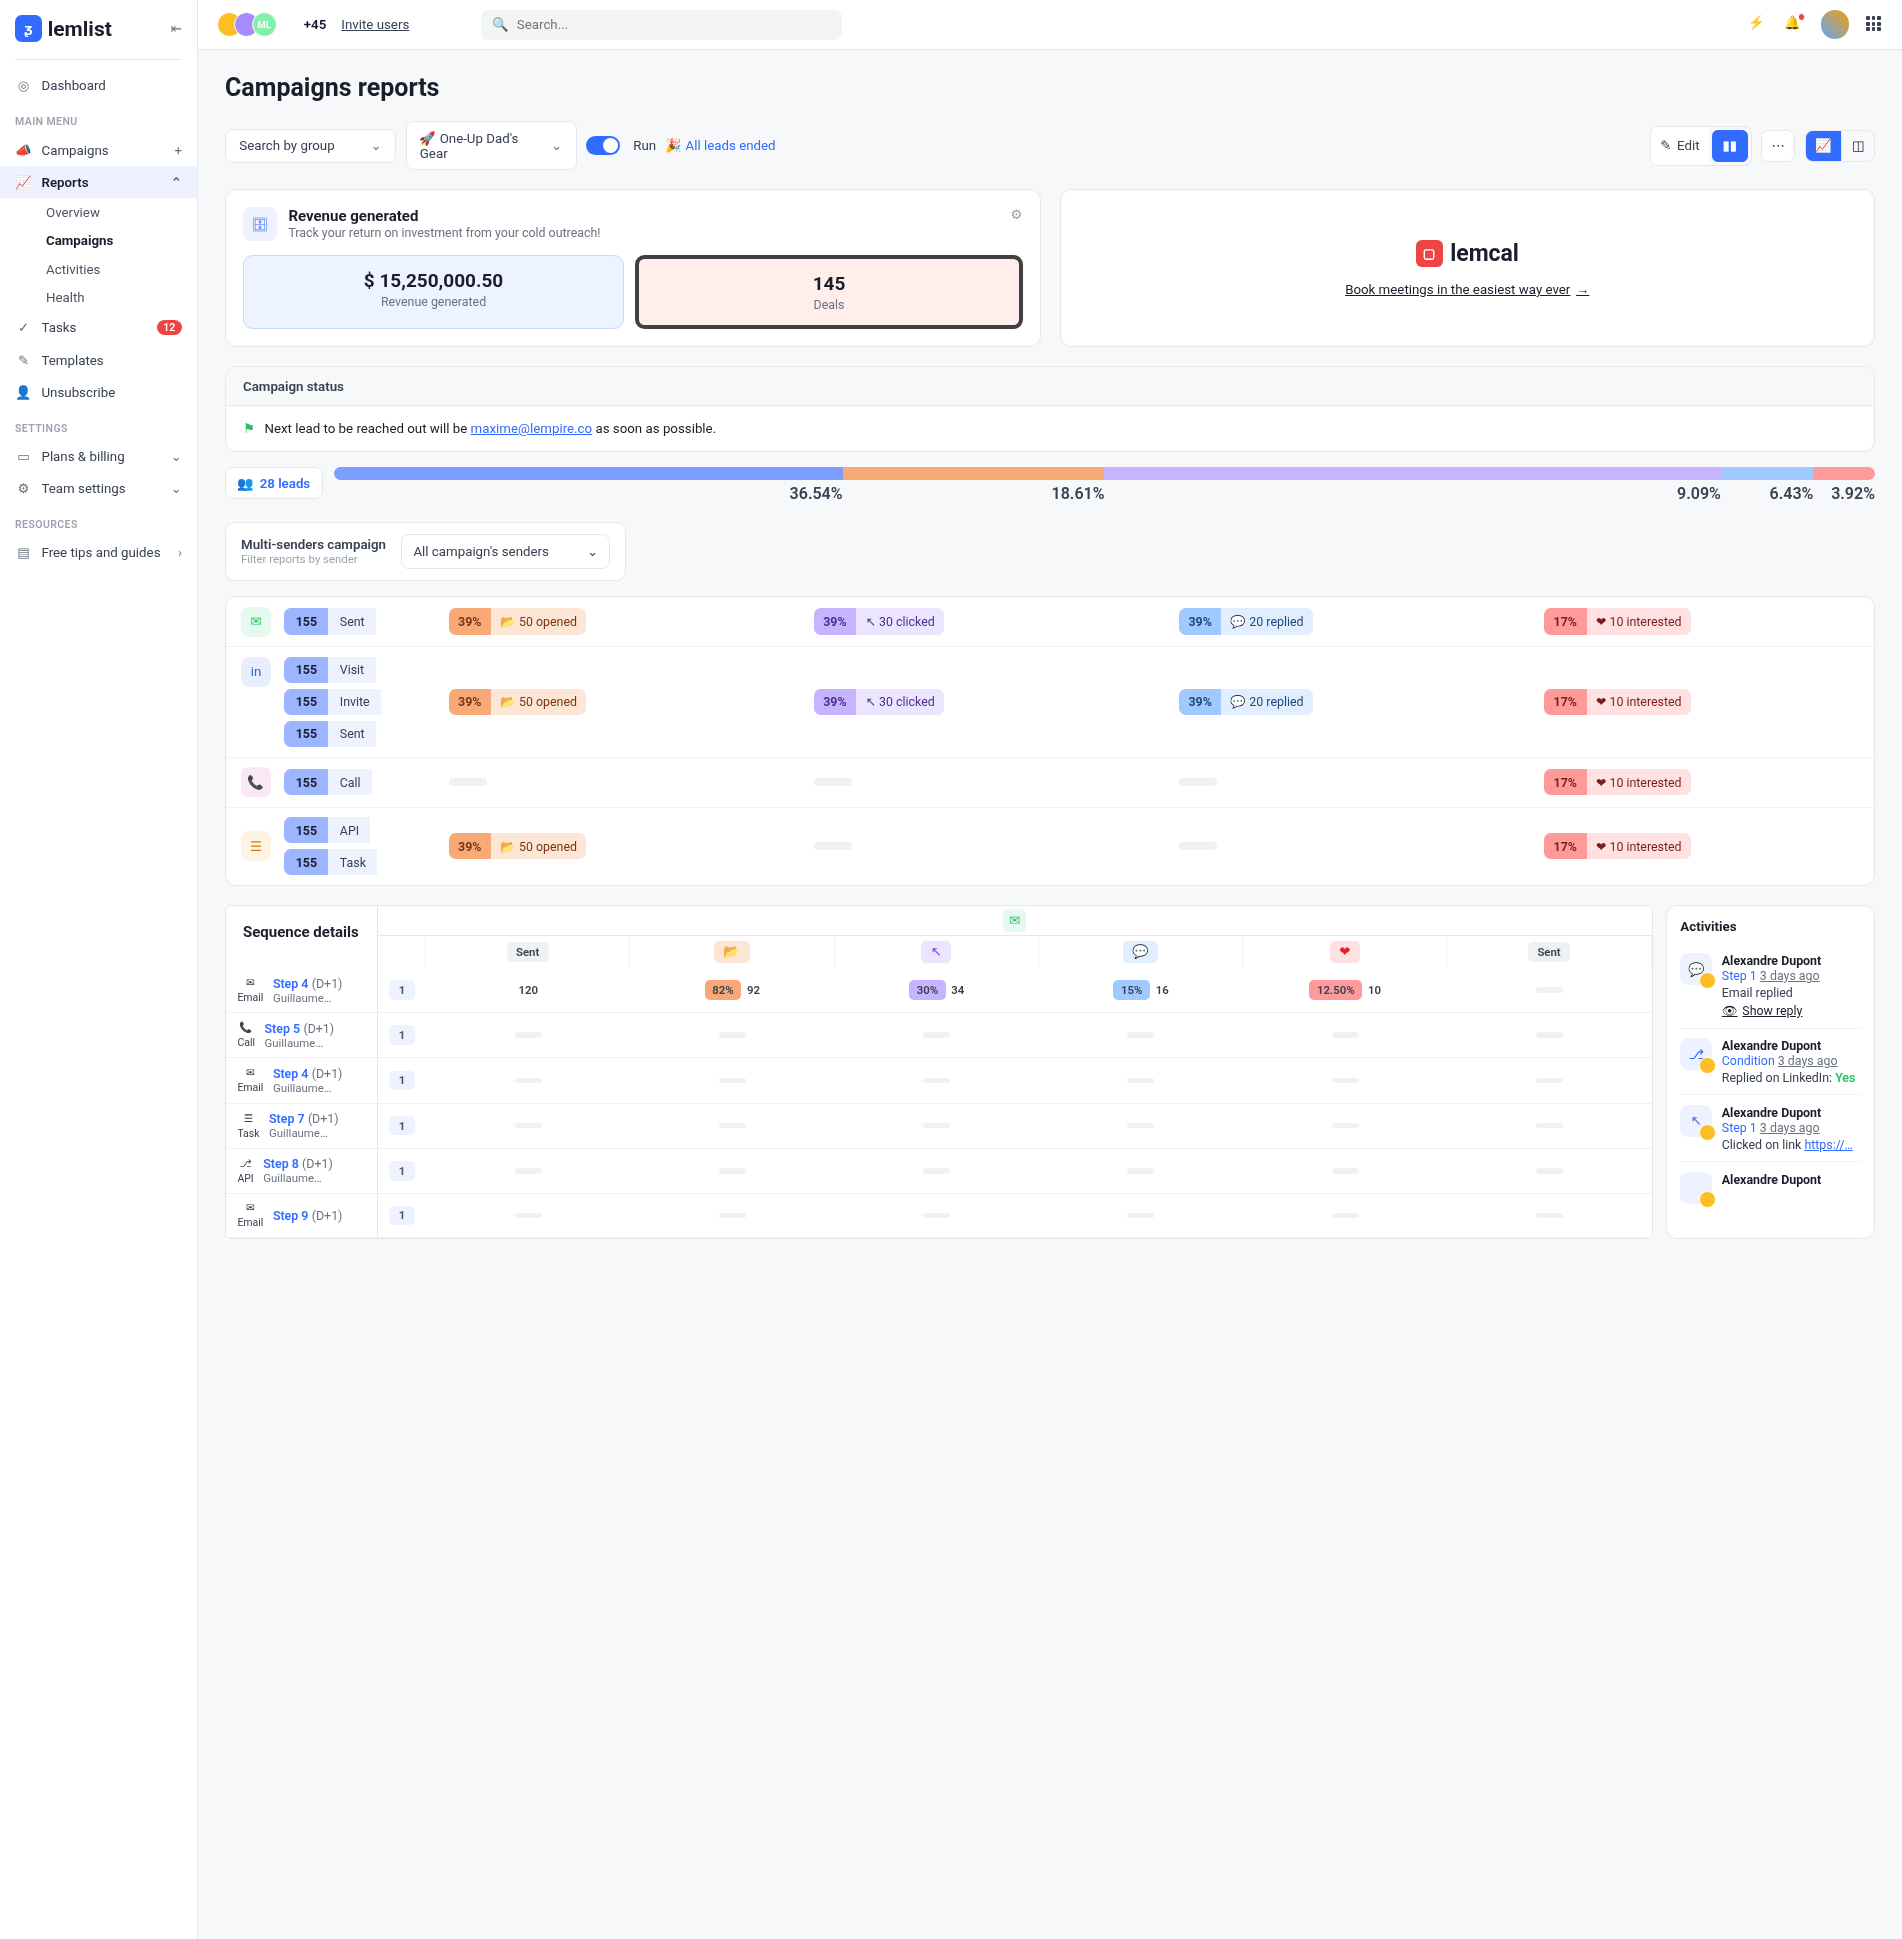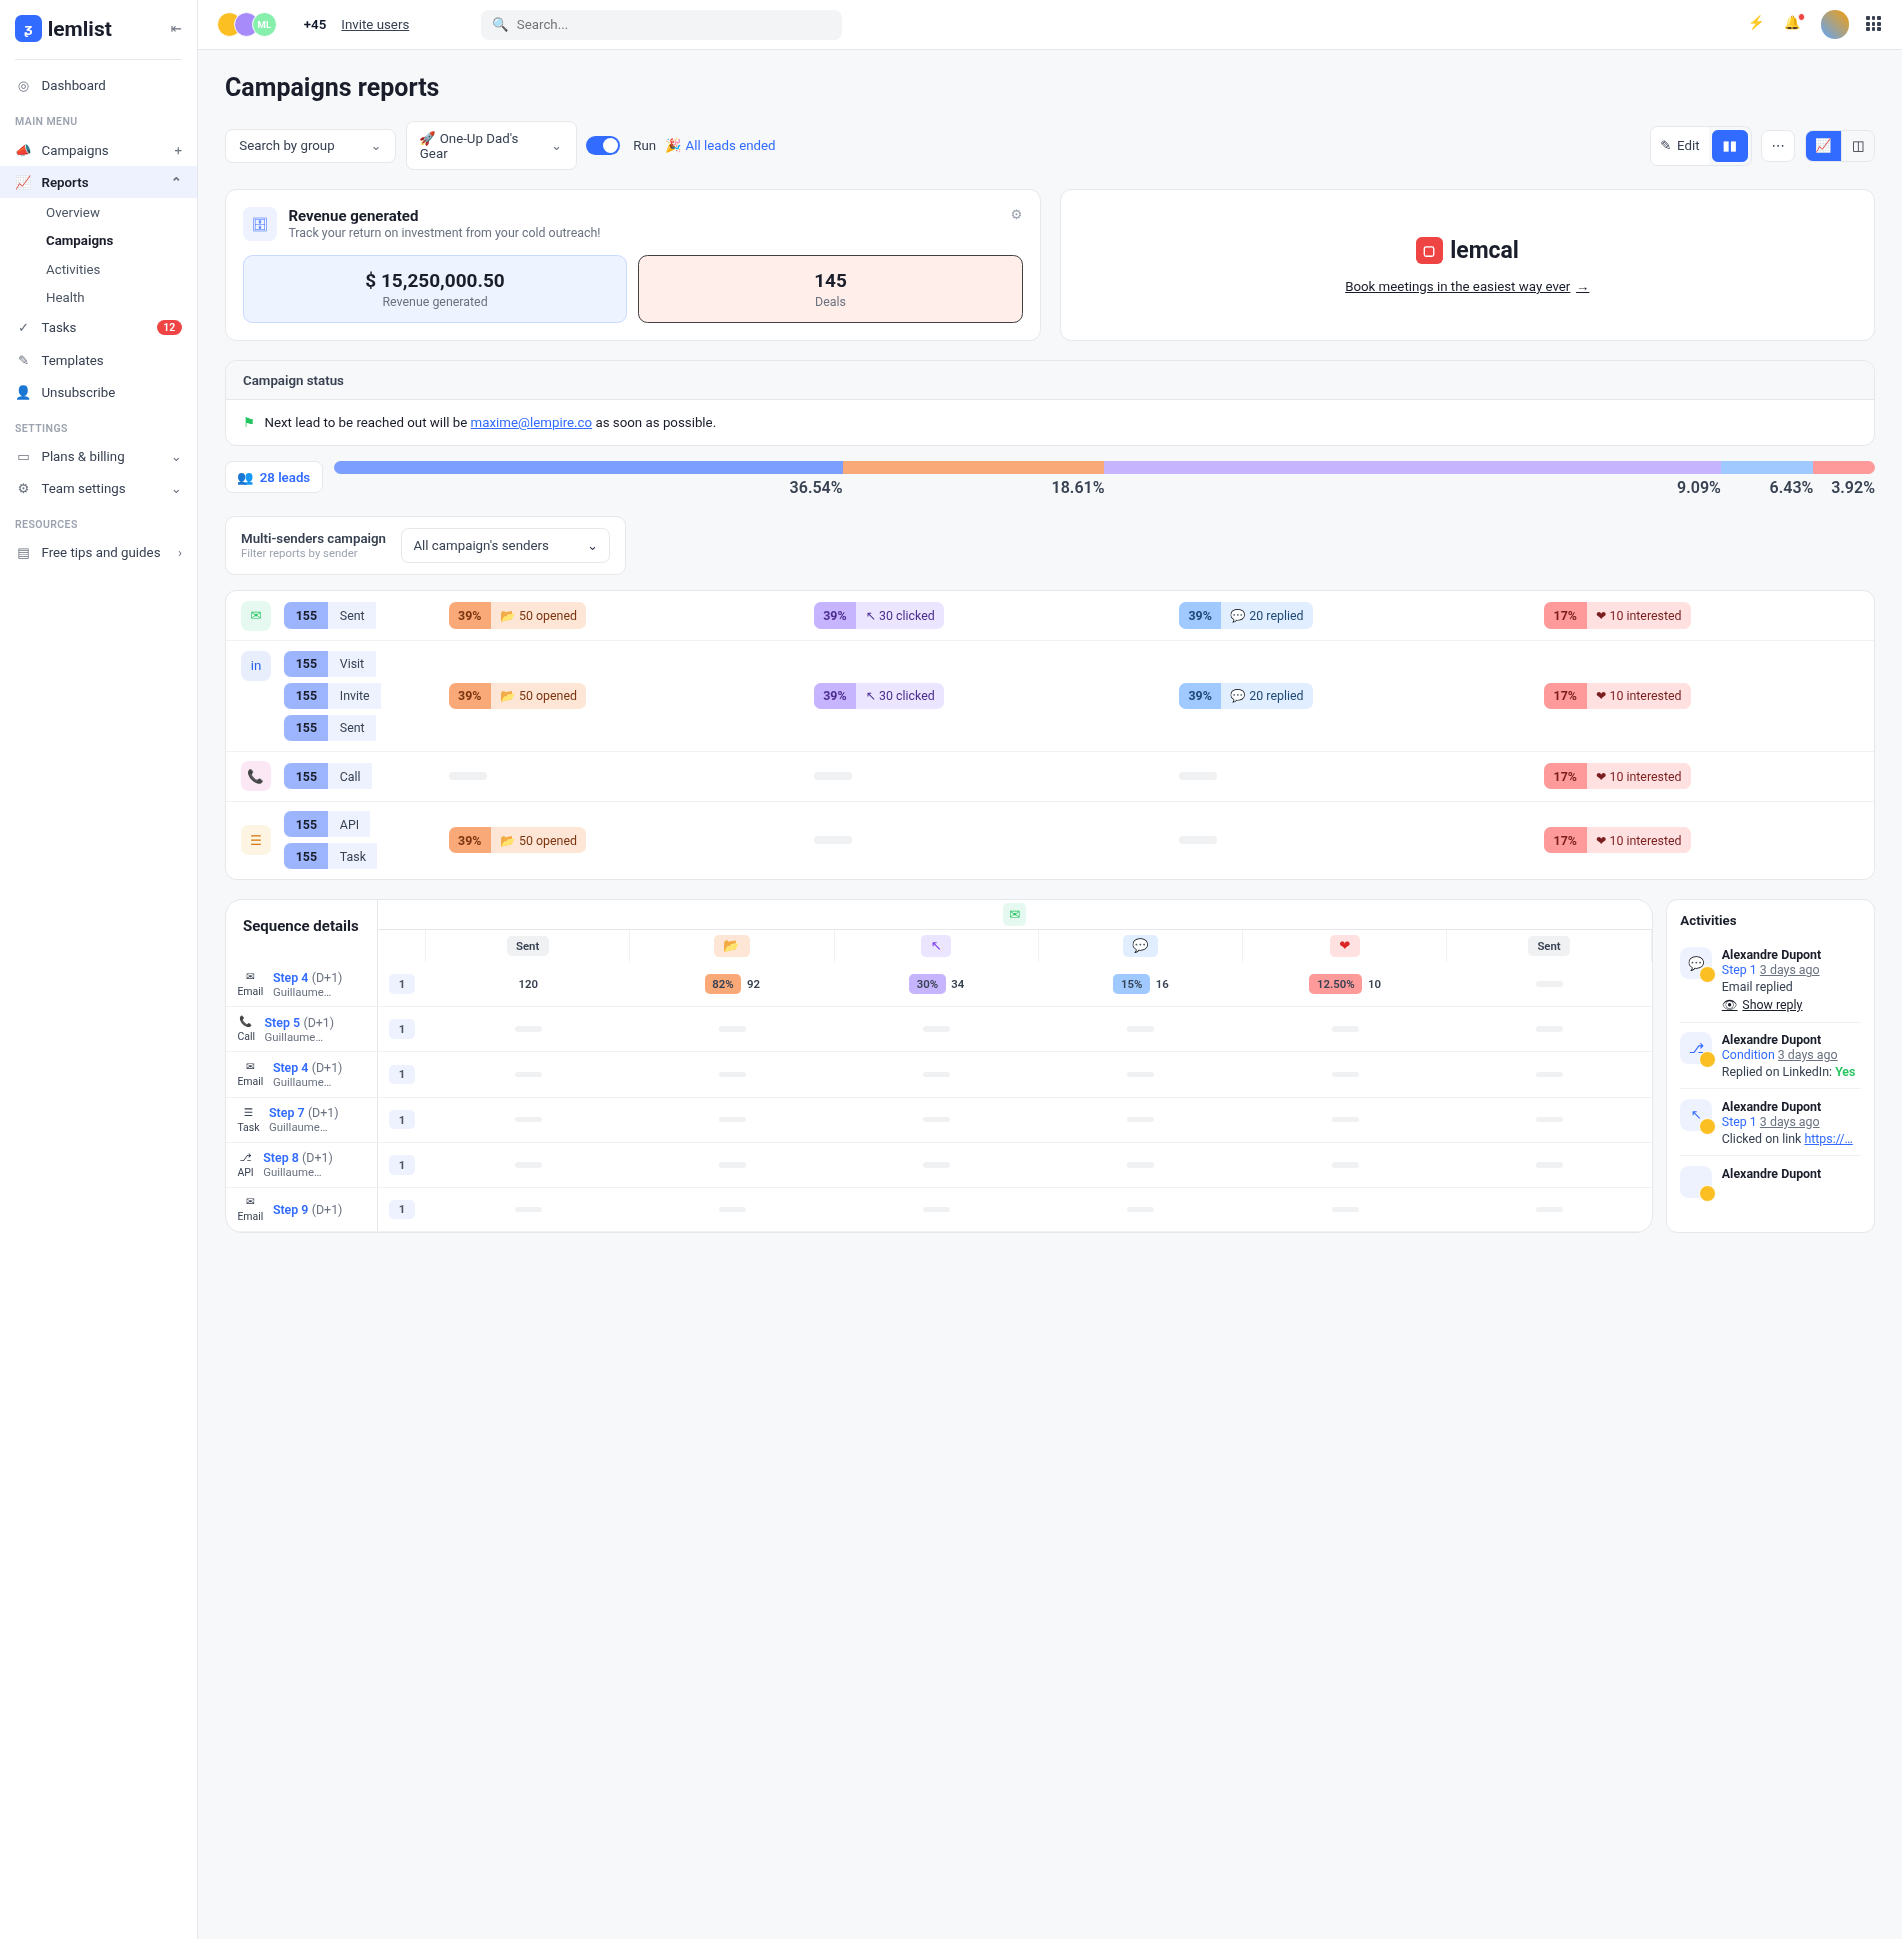--- a/index.html
+++ b/index.html
@@ -67,21 +67,21 @@
 .card { background: #fff; border: 1px solid #e5e7eb; border-radius: 11.4px; padding: 17px; flex: 1; }
 .rev-card { display: flex; flex-direction: column; gap: 13.3px; }
 .rev-head { display: flex; gap: 11.4px; position: relative; }
 .rev-ic { width: 34px; height: 34px; background: #eef2ff; border-radius: 7.6px; display: flex; align-items: center; justify-content: center; color: #316bff; }
 .rev-title { font-weight: 700; font-size: 15px; }
 .rev-sub { color: #6b7280; font-size: 12.4px; }
 .rev-gear { position: absolute; right: 0; color: #9ca3af; cursor: pointer; }
 .rev-stats { display: flex; gap: 11.4px; }
 .stat-box { flex: 1; border-radius: 9.5px; padding: 13.3px; text-align: center; }
 .stat-box.blue { background: #eef4ff; border: 1px solid #c7d9ff; }
-.stat-box.pink { background: #ffeee9; border: 1px solid #404040; }
+.stat-box.pink { background: #ffeee9; border: 4px solid #404040; }
 .stat-num { font-size: 19px; font-weight: 700; color: #1a1d2a; }
 .stat-label { color: #6b7280; font-size: 12.4px; margin-top: 1.9px; }
 .lemcal-card { display: flex; flex-direction: column; align-items: center; justify-content: center; gap: 15px; }
 .lemcal-logo { display: flex; align-items: center; gap: 7.6px; font-size: 23px; font-weight: 700; }
 .lemcal-sq { width: 27px; height: 27px; background: #ef4444; border-radius: 5.7px; display:flex;align-items:center;justify-content:center;color:#fff;font-size:13.3px; }
 .lemcal-link { text-decoration: underline; color: #1a1d2a; display: flex; align-items: center; gap: 5.7px; cursor: pointer; }
 
 
 .status-card { background: #fff; border: 1px solid #e5e7eb; border-radius: 11.4px; margin-bottom: 15px; }
 .status-head { background: #f7f8fa; padding: 11.4px 17px; border-bottom: 1px solid #e5e7eb; border-radius: 11.4px 11.4px 0 0; font-weight: 600; color: #374151; font-size: 13.3px; }
@@ -133,21 +133,21 @@
 .b-blue .pct { background: #9fc9ff; color: #1e4976; }
 .b-blue .val { background: #e1eeff; color: #1e4976; }
 .b-red .pct { background: #ff9a9a; color: #7a1f1f; }
 .b-red .val { background: #ffe1e1; color: #7a1f1f; }
 .m-empty { height: 7.6px; width: 38px; background: #f0f1f3; border-radius: 3.8px; }
 .m-row.linkedin-row { align-items: flex-start; }
 .m-row.linkedin-row .m-cells { align-self: center; }
 
 
 .bottom { display: grid; grid-template-columns: 1fr 209px; gap: 13.3px; }
-.seq-card { background: #fff; border: 1px solid #e5e7eb; border-radius: 17px; overflow: hidden; }
+.seq-card { background: #fff; border: 1px solid #e5e7eb; border-radius: 6px; overflow: hidden; }
 .seq-title-row { padding: 17px; font-weight: 700; font-size: 15px; }
 .hdr-row1 { display: flex; height: 30px; align-items: center; justify-content: center; border-bottom: 1px solid #e5e7eb; }
 .hdr-ic-box { width: 23px; height: 23px; border-radius: 4.8px; background: #e6f9f0; color: #22c55e; display: flex; align-items: center; justify-content: center; }
 .hdr-row2 { display: grid; grid-template-columns: 48px repeat(6, 1fr); height: 32px; }
 .hdr-cell { display: flex; align-items: center; justify-content: center; border-right: 1px solid #f0f1f3; }
 .sent-chip { background: #f0f1f3; border-radius: 4.8px; padding: 2.9px 9.5px; font-size: 11.4px; font-weight: 600; color: #374151; }
 .ic-chip { border-radius: 4.8px; padding: 3.8px 9.5px; display: flex; align-items: center; justify-content: center; }
 .ic-orange { background: #fde6d6; color: #d97706; }
 .ic-purple { background: #ece5ff; color: #7c3aed; }
 .ic-blue { background: #e1eeff; color: #2563eb; }

